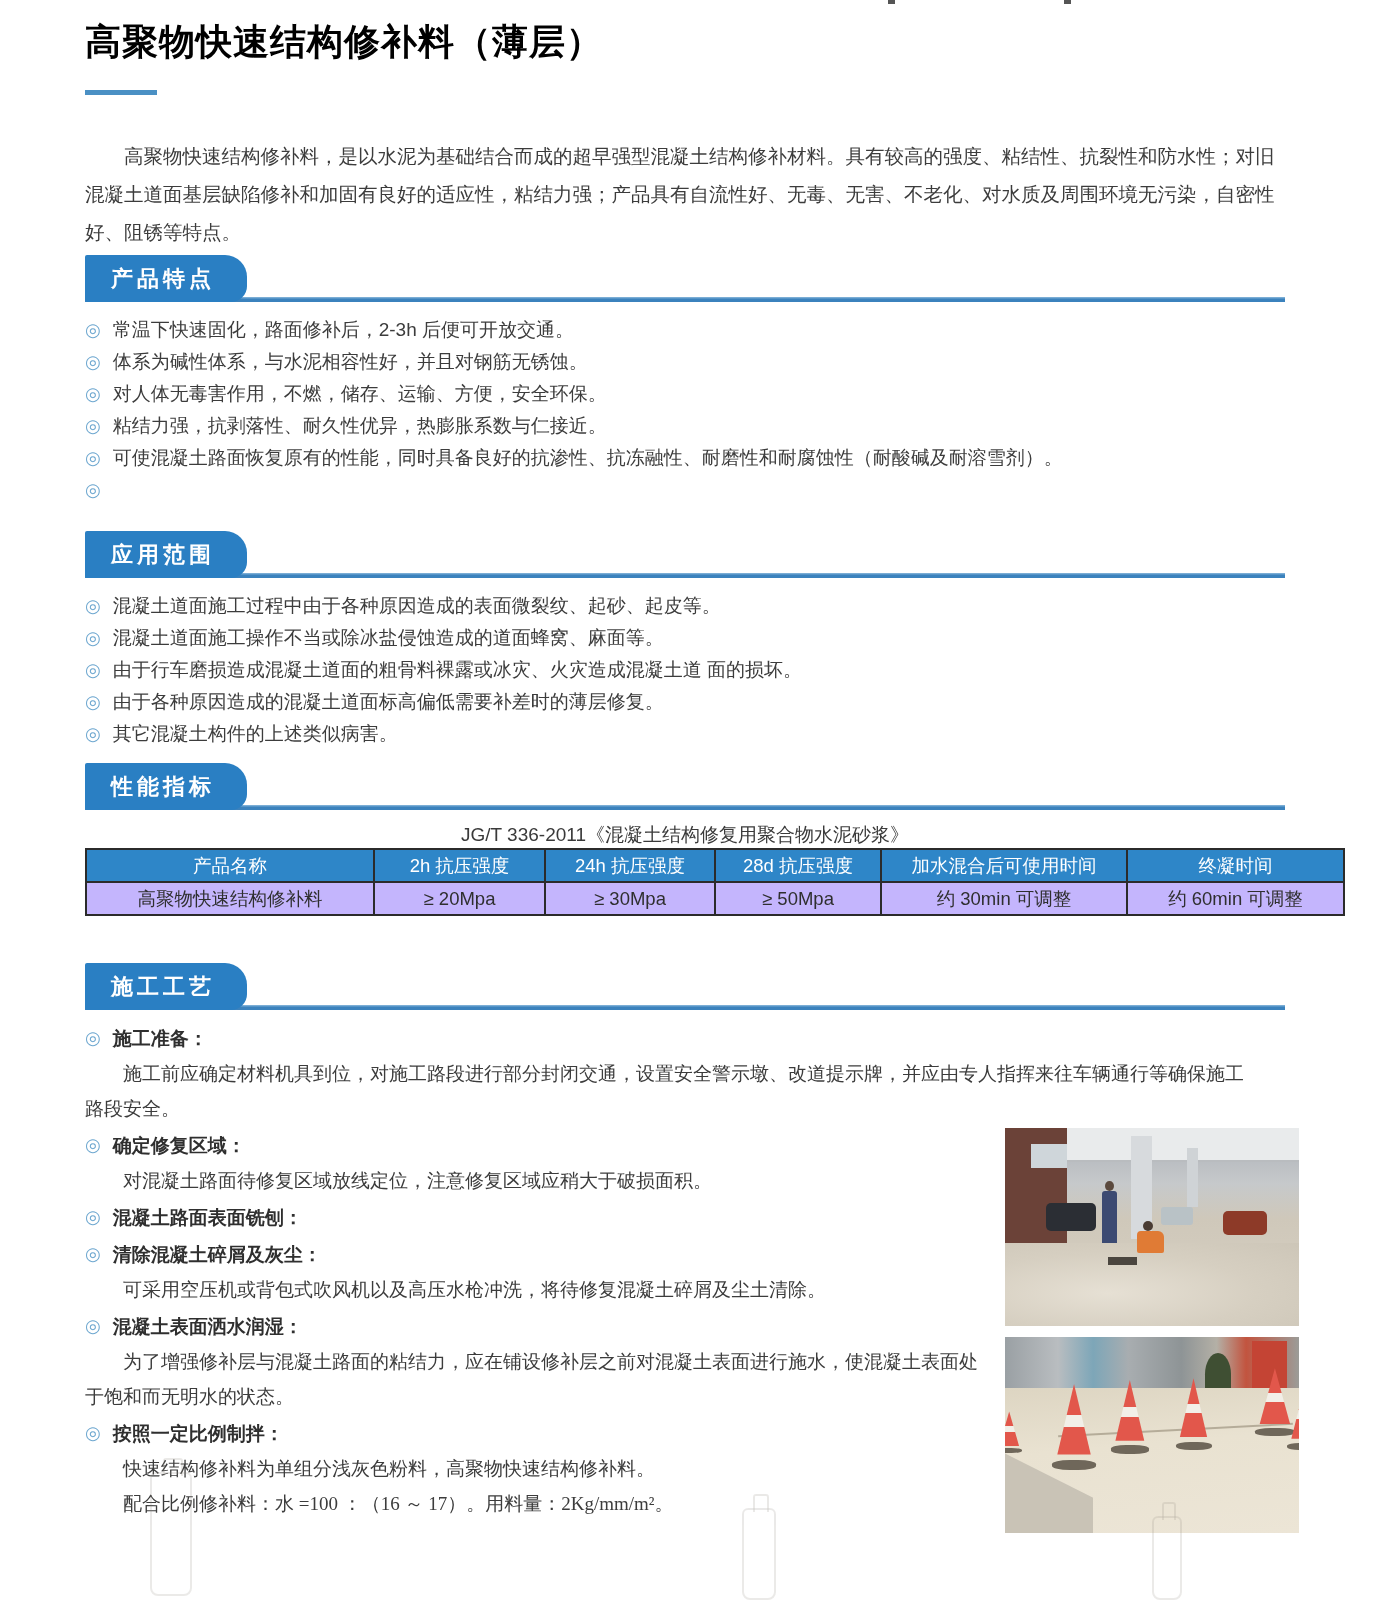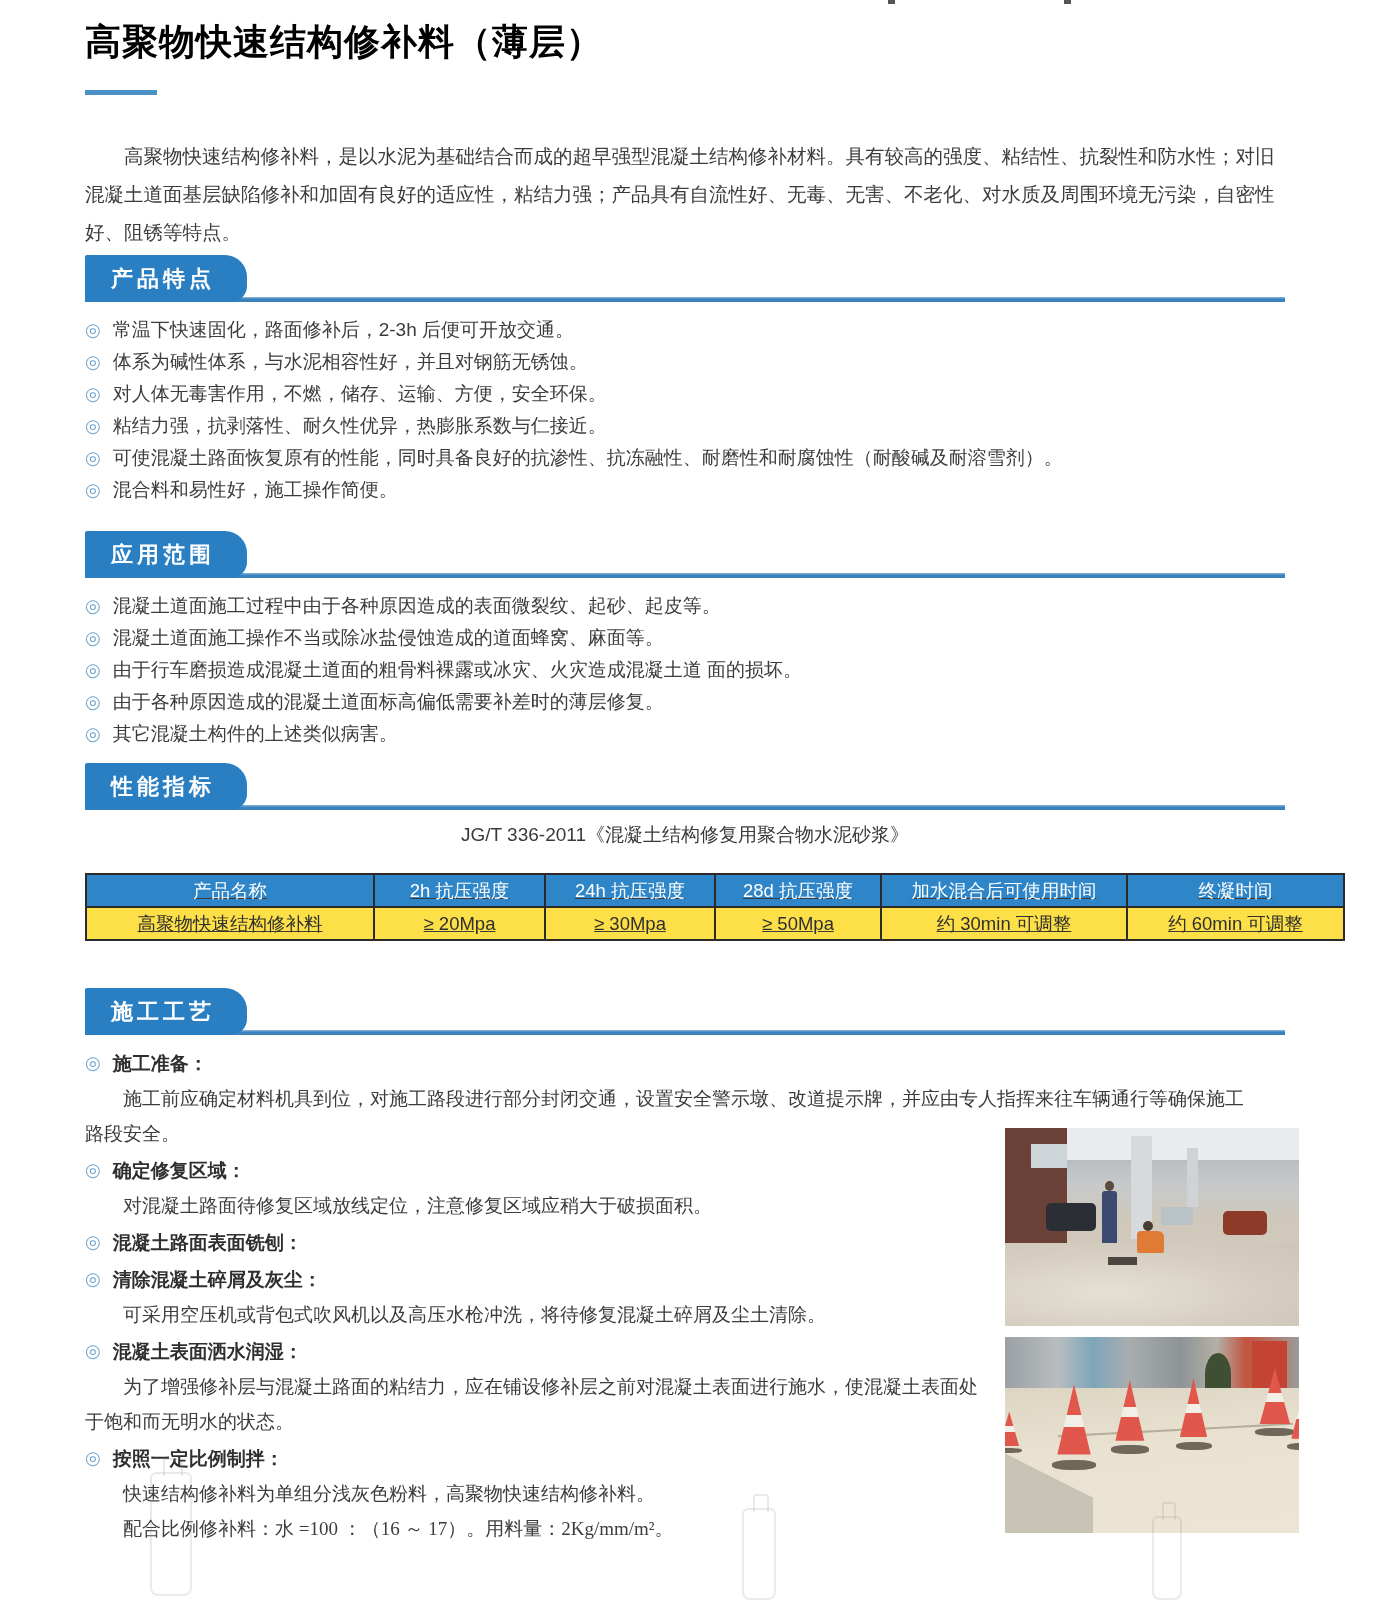--- a/index.html
+++ b/index.html
@@ -36,30 +36,29 @@
   
   .blist{list-style:none;margin:12px 0 0;padding:0;}
   .blist li{
     display:flex;gap:12px;font-size:19px;line-height:32px;color:#3c3c3c;
     align-items:flex-start;word-break:break-all;
   }
   .bullet{color:#6fa8d0;font-size:18px;line-height:32px;flex:0 0 auto;}
   
   .tbl-caption{margin:12px 0 0;text-align:center;font-size:19px;color:#3a3a3a;width:1200px;line-height:26px;}
   table.perf{
-    border-collapse:collapse;margin-top:25px;width:1246px;table-layout:fixed;
+    border-collapse:collapse;margin-top:0;width:1246px;table-layout:fixed;
     font-size:18.5px;
-    text-decoration:underline;
   }
   table.perf th,table.perf td{
     border:2px solid #2b2b2b;text-align:center;padding:0;height:31px;
     overflow:hidden;white-space:nowrap;
   }
   table.perf th{background:#2e86c8;color:#ffffff;font-weight:normal;}
-  table.perf td{background:#fde047;color:#2f2f2f;}
+  table.perf td{background:#c4b5fd;color:#2f2f2f;}
   .c0{width:286px}.c1{width:169px}.c2{width:168px}.c3{width:164px}.c4{width:244px}.c5{width:215px}
   
   .steps{margin-top:12px;}
   .step{margin-bottom:3px;}
   .step-label{
     display:flex;gap:12px;font-size:19px;line-height:34px;font-weight:bold;
     color:#2f2f2f;align-items:flex-start;
   }
   .step p{
     margin:0;font-size:19px;line-height:35px;color:#3c3c3c;text-indent:2em;
@@ -152,21 +151,20 @@
       <li>
           <span class="bullet">◎</span>
           <span>粘结力强，抗剥落性、耐久性优异，热膨胀系数与仁接近。</span>
         </li>
       <li>
           <span class="bullet">◎</span>
           <span>可使混凝土路面恢复原有的性能，同时具备良好的抗渗性、抗冻融性、耐磨性和耐腐蚀性（耐酸碱及耐溶雪剂）。</span>
         </li>
       <li>
           <span class="bullet">◎</span>
-          <span>混合料和易性好，施工操作简便。</span>
         </li>
     </ul>
 
     <div class="section-head" style="margin-top:25px;">
       <div class="rule"></div>
       <div class="badge">应用范围</div>
     </div>
     <ul class="blist">
       <li>
           <span class="bullet">◎</span>

